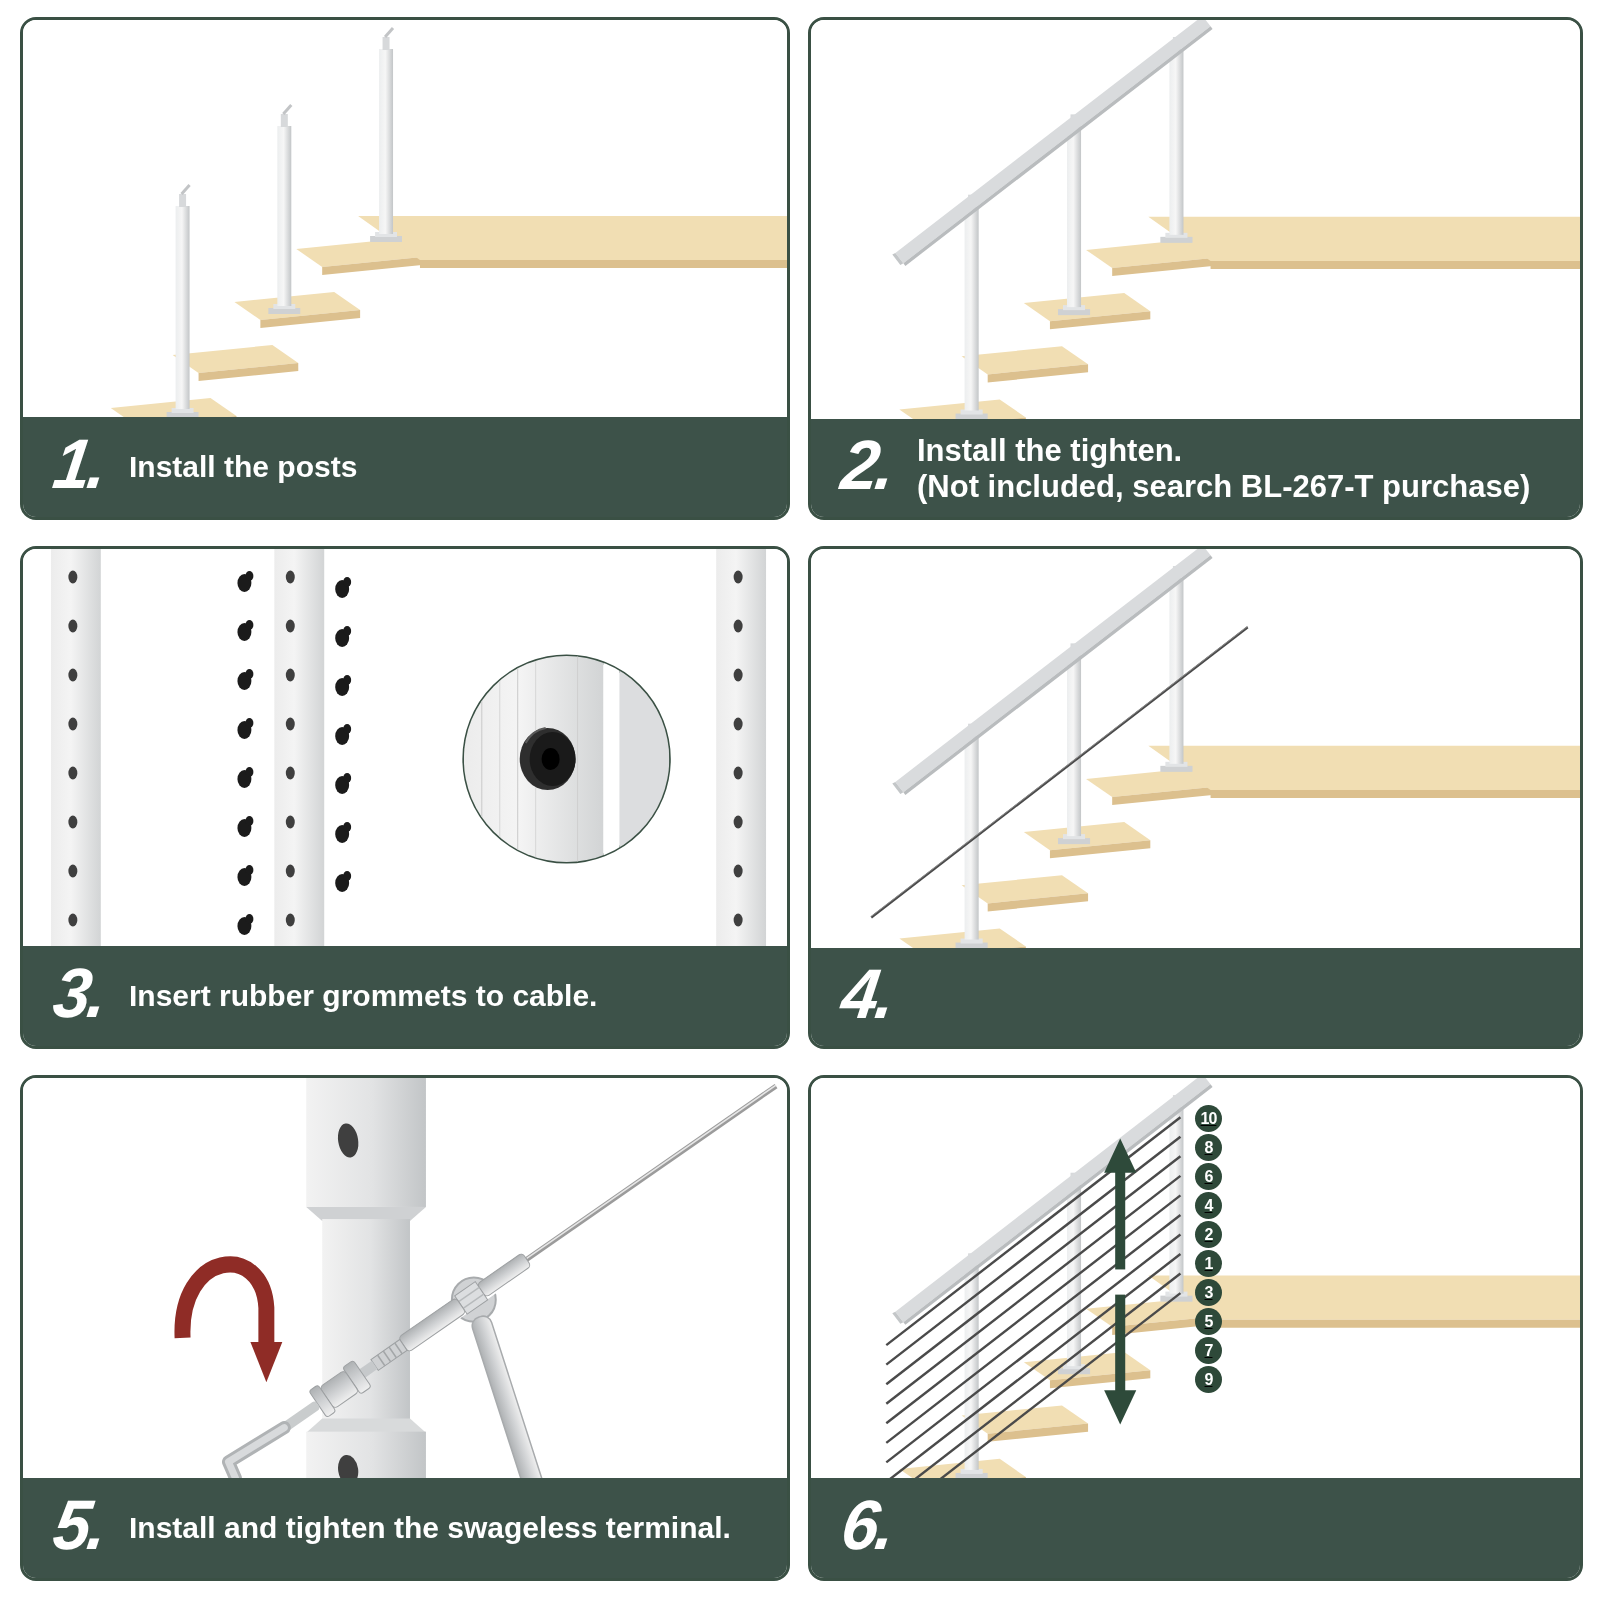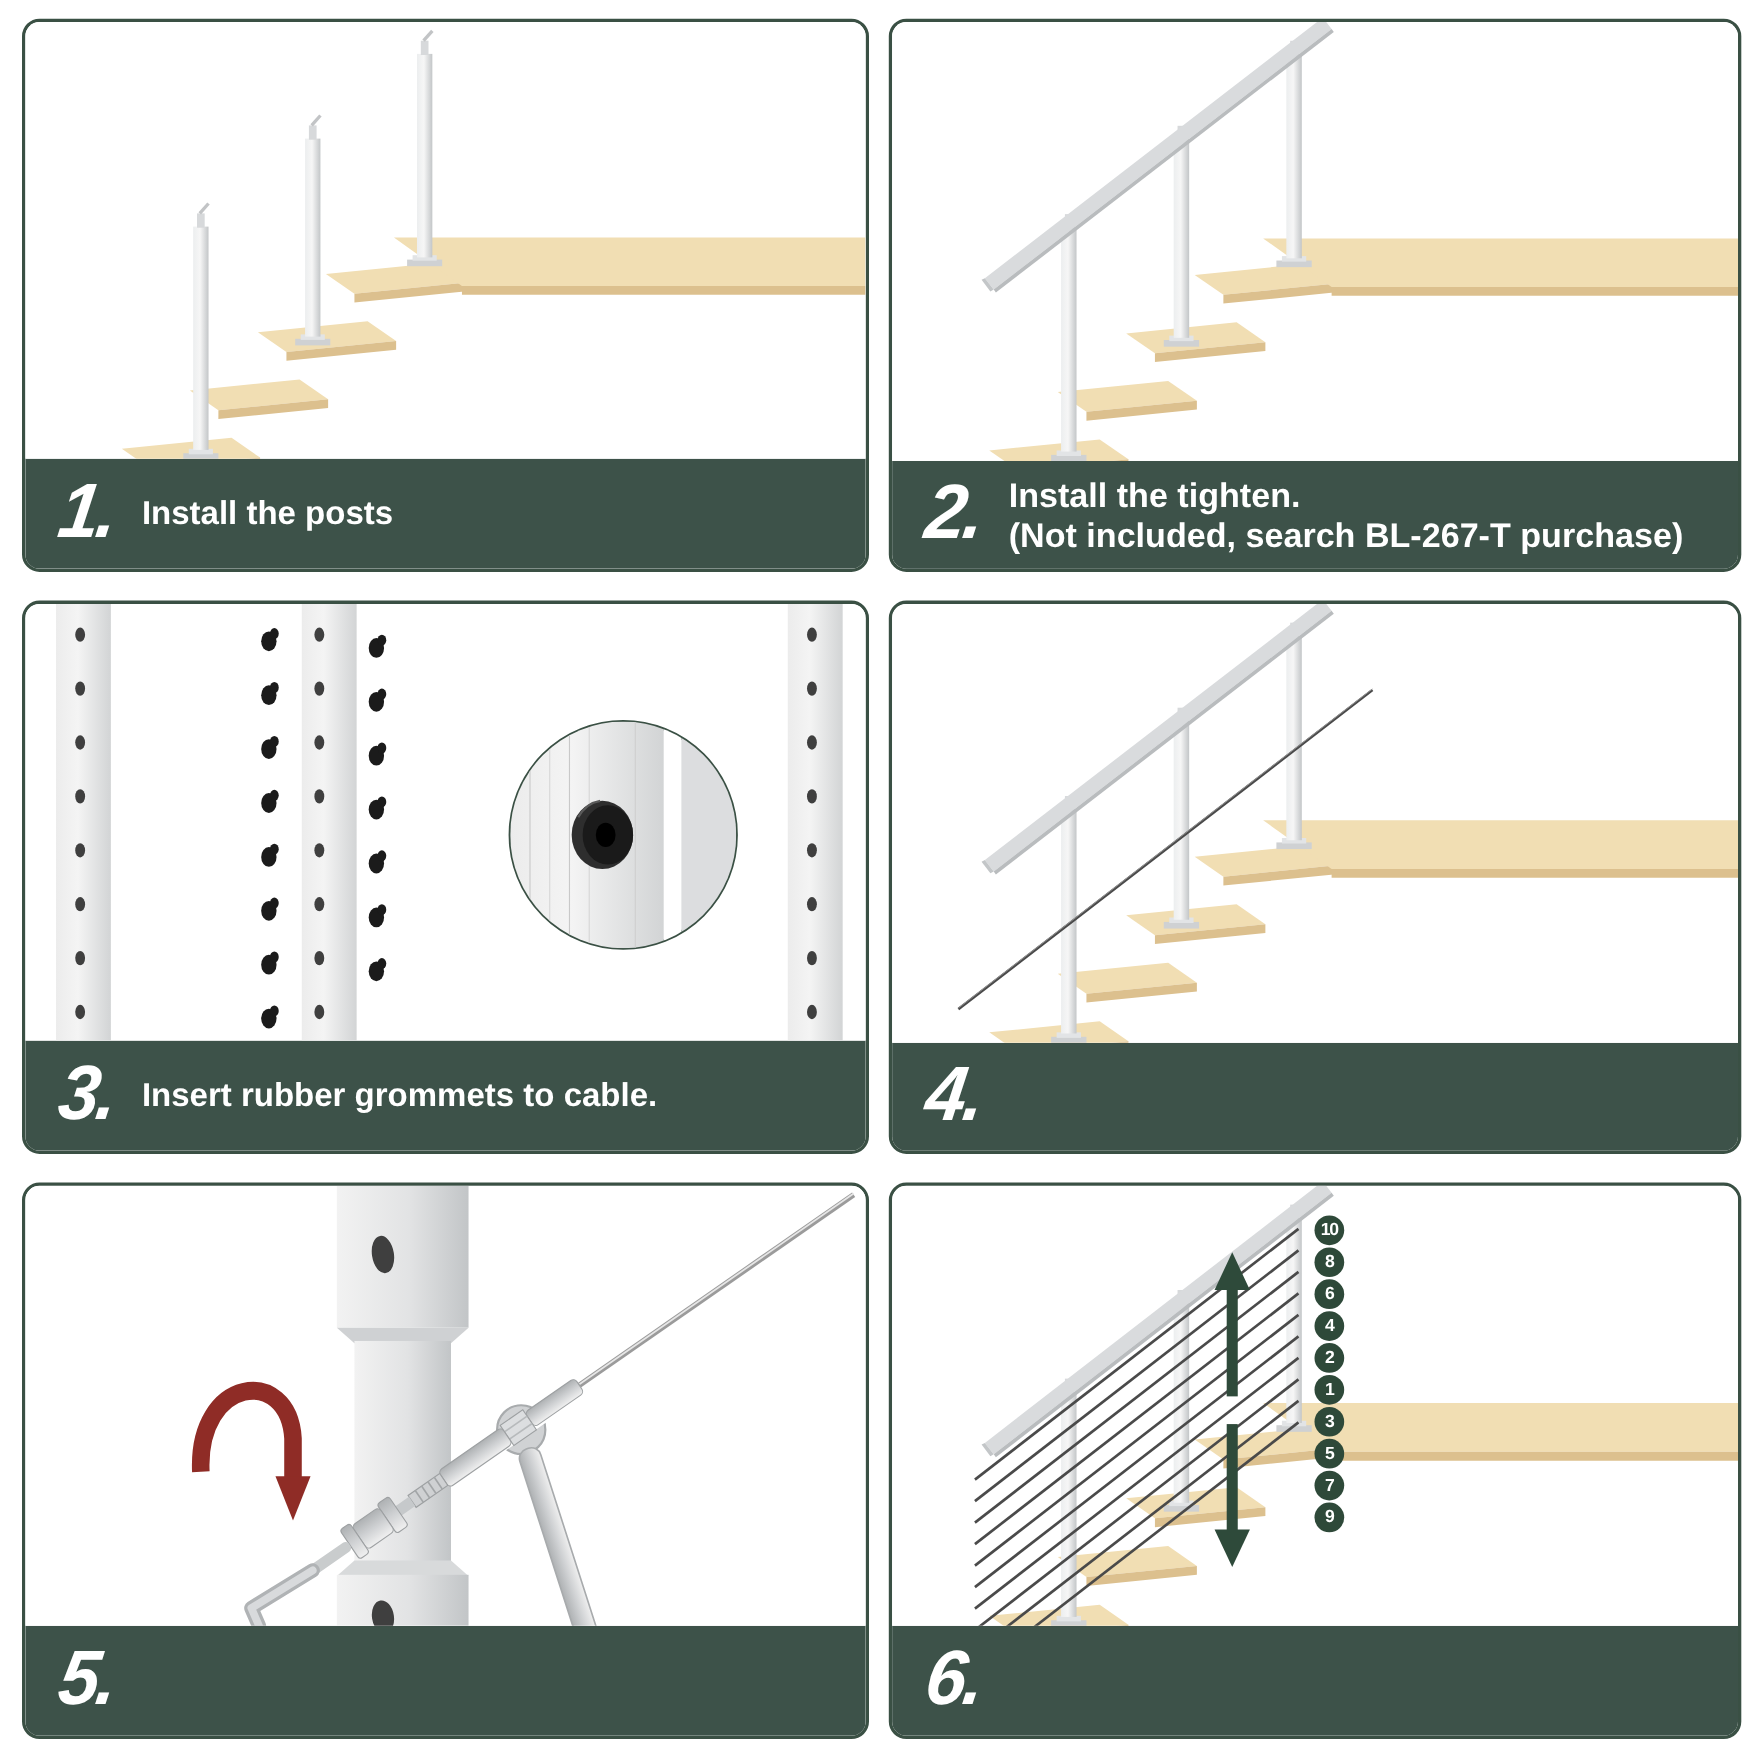--- a/index.html
+++ b/index.html
@@ -42,21 +42,21 @@
   
   .wood-top{fill:var(--wood-top,#F1DEB3);}
   .wood-front{fill:var(--wood-front,#DCC08E);}
   .metal{fill:url(#metalV);}
   .cable{stroke:var(--cable-color,#4A4A4A);stroke-width:2.4;}
   .grommet{fill:var(--grommet-black,#1B1B1B);}
   .hole{fill:#3F3F3F;}
   .green-arrow{fill:var(--arrow-green,#2E4A3A);}
   .badges{
     position:absolute;left:384px;top:27px;
-    display:flex;flex-direction:column;gap:2px;
+    display:flex;flex-direction:column;gap:2px;text-decoration:underline;
   }
   .badge{
     width:27px;height:27px;border-radius:50%;
     background:var(--badge-bg,#2E4939);
     color:#fff;font-weight:bold;font-size:16px;
     display:flex;align-items:center;justify-content:center;
     letter-spacing:-1px;
   }
 </style>
 </head>
@@ -439,20 +439,21 @@
         </g>
 
         <g>
           <path d="M160 258 C 156 172 240 162 244 228 L 244 264" fill="none" stroke="#8F2C26" stroke-width="16"></path>
           <polygon points="228,262 260,262 244,302" fill="#8F2C26"></polygon>
         </g>
       </svg>
     </div>
     <div class="caption">
       <span class="stepnum">5.</span>
+      <div class="cap-text">Install and tighten the swageless terminal.</div>
     </div>
   </div>
 
   <div class="panel">
     <div class="art">
       <svg viewBox="0 0 766 397" preserveAspectRatio="none">
         <g>
           <polygon class="wood-top" points="88,388 188,378 214,396 114,406"></polygon>
           <polygon class="wood-front" points="114,406 214,396 214,404 114,414"></polygon>
           <polygon class="wood-top" points="150,335 250,325 276,343 176,353"></polygon>

